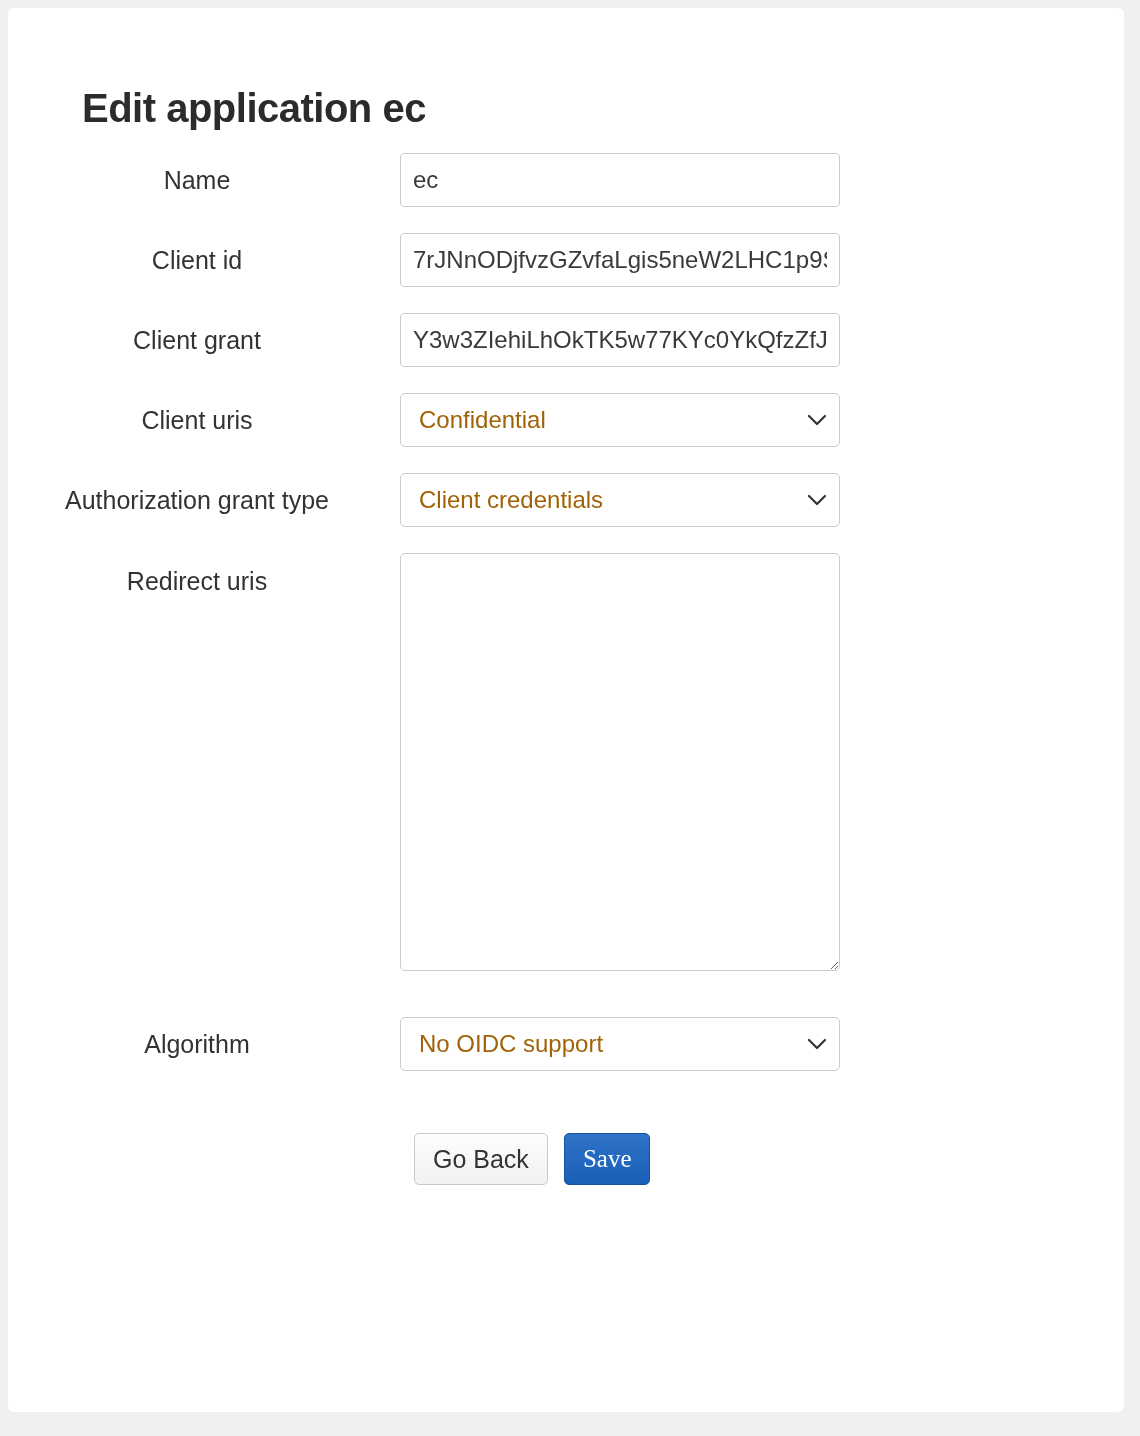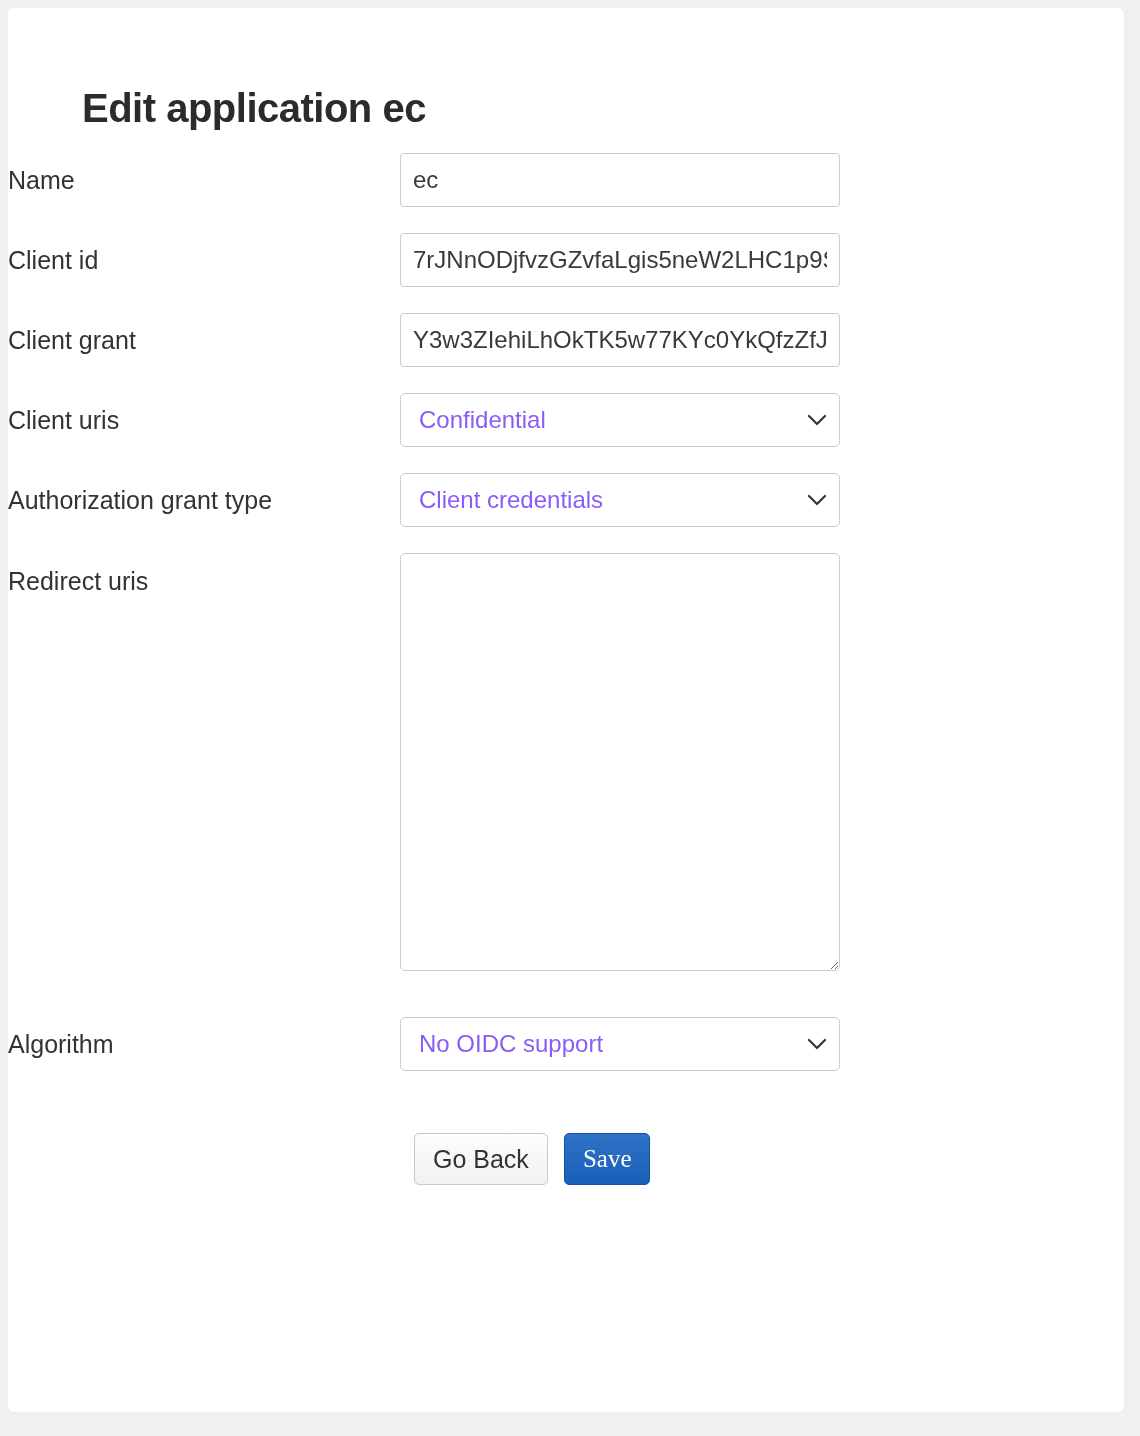--- a/index.html
+++ b/index.html
@@ -35,21 +35,21 @@
   .form {
     margin-top: 22px;
   }
   .form-row {
     display: flex;
     align-items: flex-start;
     margin-bottom: 26px;
   }
   .form-label {
     width: 392px;
-    text-align: left;
+    text-align: center;
     padding-right: 14px;
     box-sizing: border-box;
     font-size: 25px;
     color: #333333;
     line-height: 54px;
   }
   .control-wrap {
     width: 440px;
   }
   .text-input {
@@ -72,21 +72,21 @@
   }
   .select-input {
     width: 440px;
     height: 54px;
     box-sizing: border-box;
     border: 1px solid #cccccc;
     border-radius: 5px;
     background: #ffffff;
     font-family: "Liberation Sans", sans-serif;
     font-size: 24px;
-    color: #8b5cf6;
+    color: #a16207;
     padding: 0 40px 0 18px;
     outline: none;
     -webkit-appearance: none;
     -moz-appearance: none;
     appearance: none;
   }
   .select-arrow {
     position: absolute;
     right: 14px;
     top: 0;

